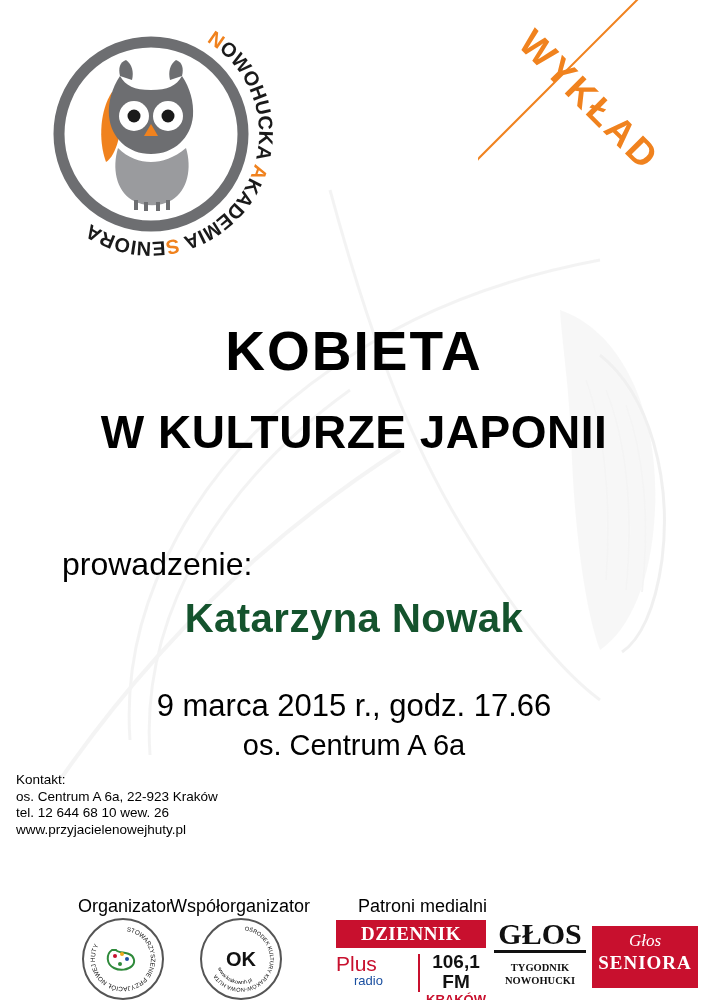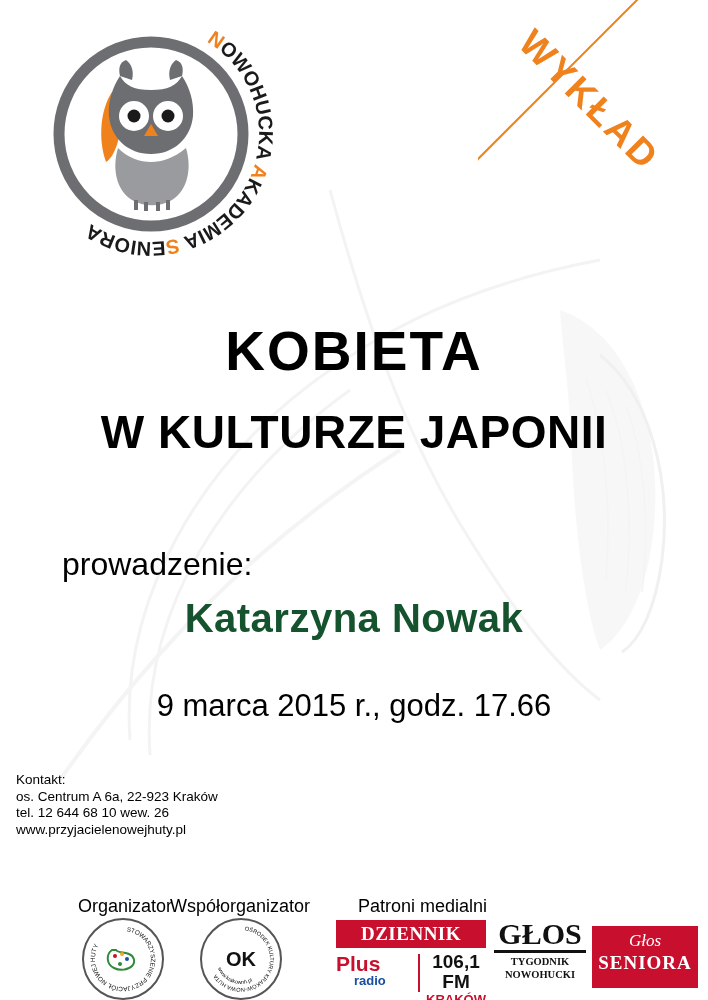--- a/index.html
+++ b/index.html
@@ -186,21 +186,21 @@
     font-weight: bold;
     font-size: 19px;
     letter-spacing: 0.5px;
     text-align: center;
     line-height: 28px;
   }
   #press-plus {
     left: 336px; top: 58px; width: 80px; height: 38px;
     color: #c8102e;
     font-family: "Liberation Sans", sans-serif;
-    font-weight: bold;
+    font-weight: normal;
   }
   #press-plus .plus-main { font-size: 21px; line-height: 20px; }
   #press-plus .plus-sub  { font-size: 13px; color: #1a4fa0; line-height: 14px; padding-left: 18px; }
   #press-106 {
     left: 424px; top: 56px; width: 64px; height: 40px;
     font-family: "Liberation Sans", sans-serif;
     text-align: center;
   }
   #press-106 .fm   { font-size: 19px; font-weight: bold; color: #111; line-height: 20px; }
   #press-106 .kr   { font-size: 13px; font-weight: bold; color: #c8102e; line-height: 15px; }
@@ -212,21 +212,21 @@
   #press-glos {
     left: 494px; top: 22px; width: 92px; height: 78px;
     text-align: center;
     font-family: "Liberation Serif", serif;
   }
   #press-glos .gl-main {
     font-size: 30px; font-weight: bold; color: #111; line-height: 32px;
     border-bottom: 3px solid #111;
   }
   #press-glos .gl-sub {
-    font-size: 10.5px; font-weight: bold; color: #111; line-height: 13px; padding-top: 2px;
+    font-size: 10.5px; font-weight: bold; color: #111; line-height: 13px; padding-top: 8px;
   }
   #press-seniora {
     left: 592px; top: 30px; width: 106px; height: 62px;
     background: #c8102e;
     color: #fff;
     text-align: center;
     font-family: "Liberation Serif", serif;
   }
   #press-seniora .sn-1 { font-size: 17px; font-style: italic; line-height: 22px; padding-top: 4px; }
   #press-seniora .sn-2 { font-size: 19px; font-weight: bold; letter-spacing: 1px; line-height: 22px; }
@@ -297,20 +297,21 @@
     </g>
   </svg>
 
   <div class="center-block" id="title-1">KOBIETA</div>
   <div class="center-block" id="title-2">W KULTURZE JAPONII</div>
 
   <div class="center-block" id="lead-label">prowadzenie:</div>
   <div class="center-block" id="lead-name">Katarzyna Nowak</div>
 
   <div class="center-block" id="when">9 marca 2015 r., godz. 17.66</div>
+  <div class="center-block" id="where">os. Centrum A 6a</div>
 
   <div id="contact">
     <div>Kontakt:</div>
     <div>os. Centrum A 6a, 22-923 Kraków</div>
     <div>tel. 12 644 68 10 wew. 26</div>
     <div>www.przyjacielenowejhuty.pl</div>
   </div>
 
   <div id="footer">
 

